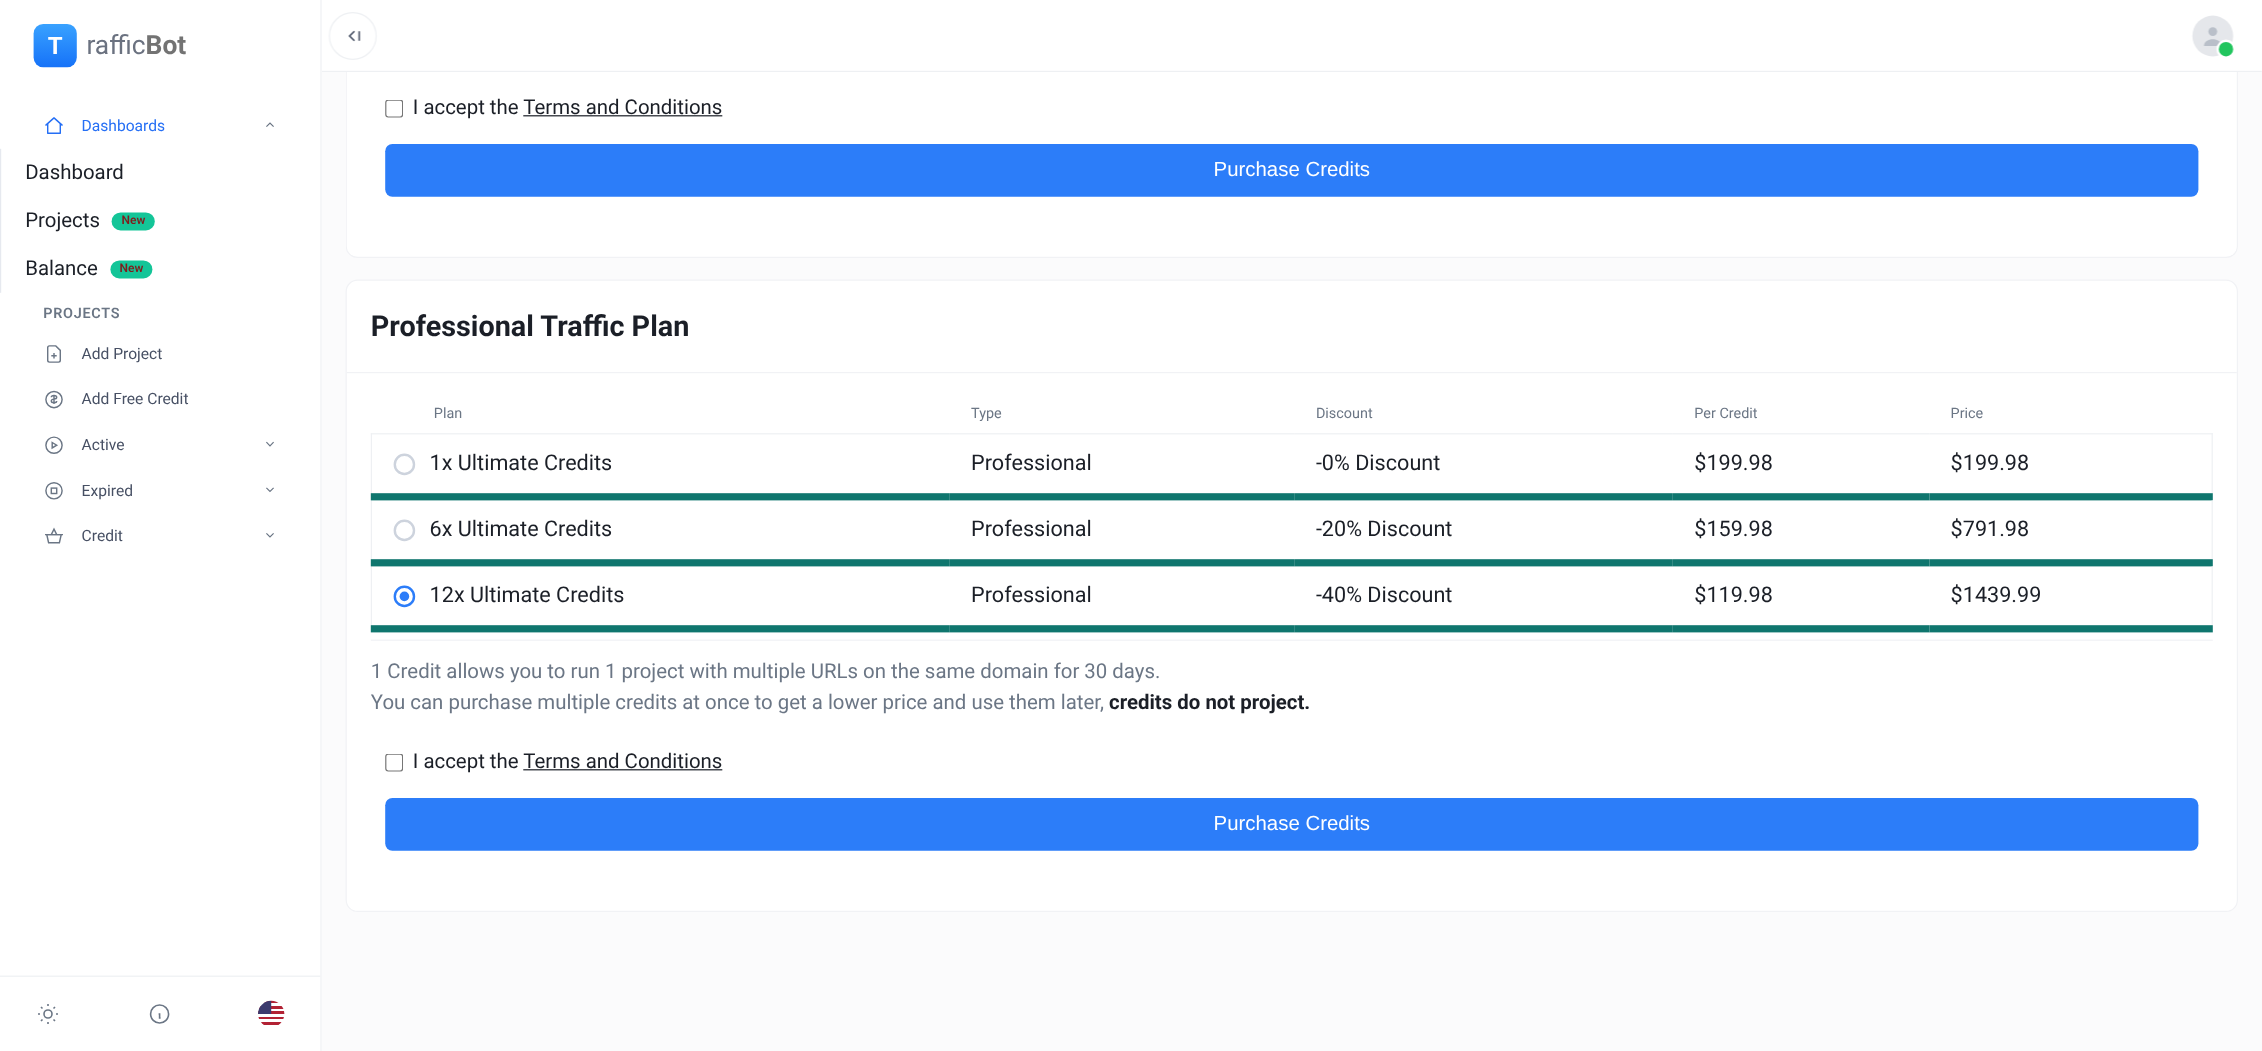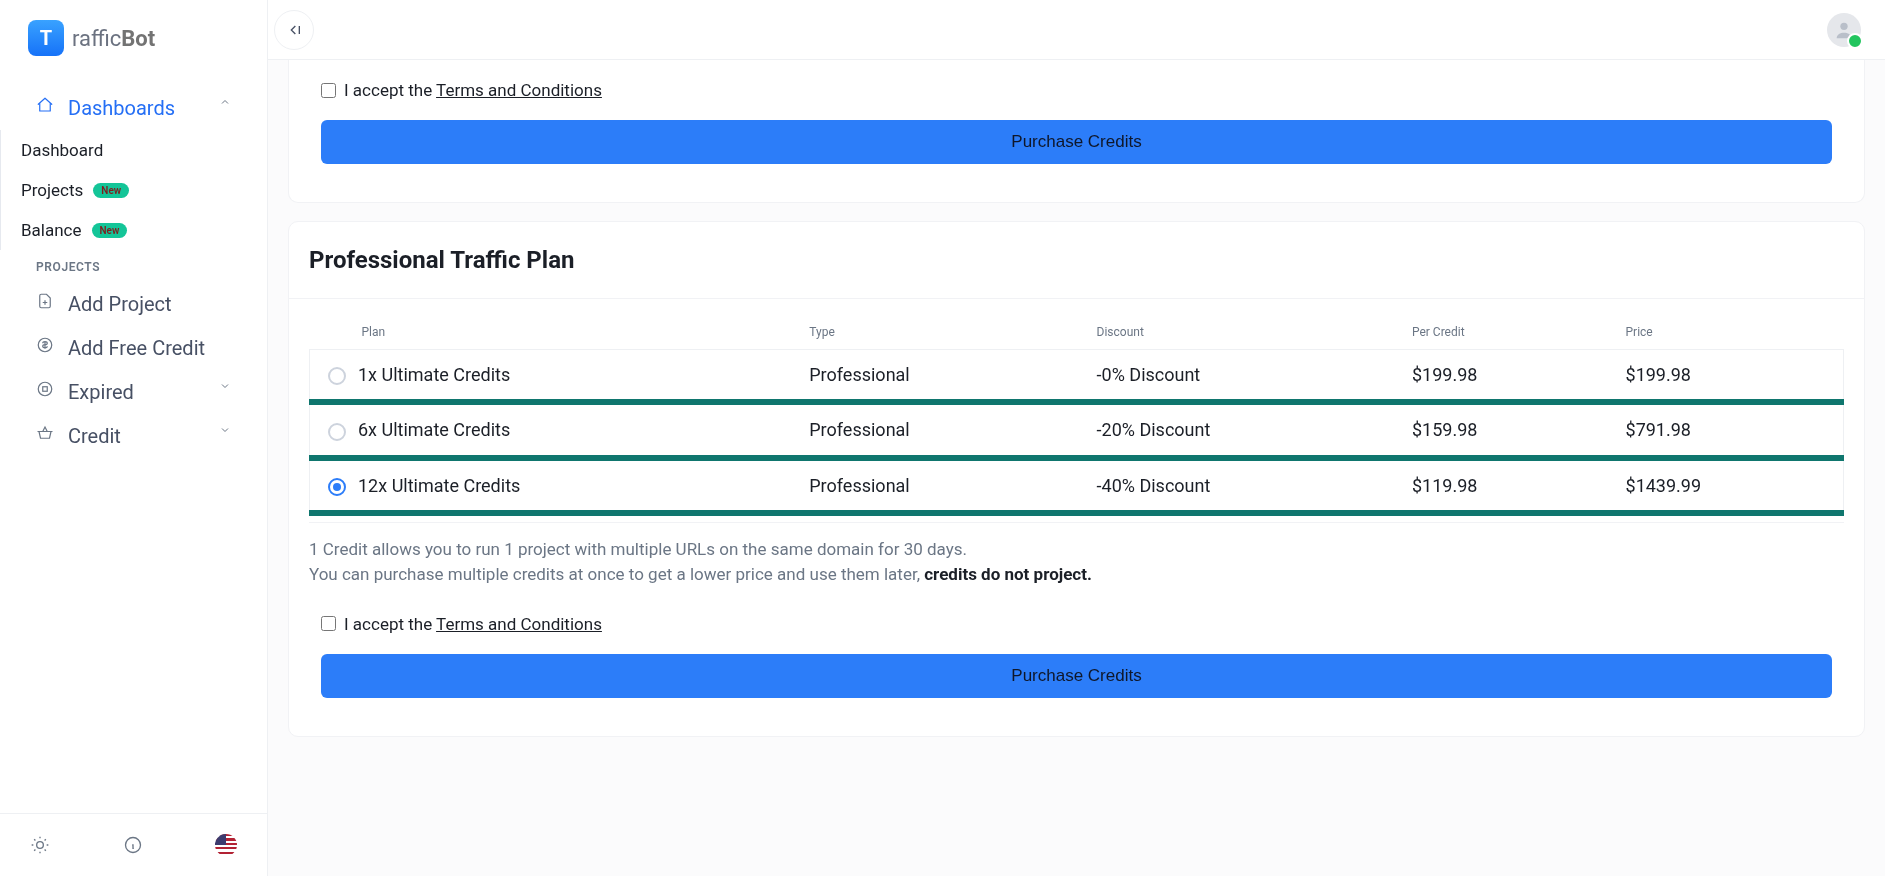--- a/index.html
+++ b/index.html
@@ -5,21 +5,21 @@
 * { margin:0; padding:0; box-sizing:border-box; }
 body { font-family:-apple-system,BlinkMacSystemFont,'Segoe UI',Roboto,Helvetica,Arial,sans-serif; background:#fff; color:#1b1f27; font-size:16px; width:1885px; height:876px; overflow:hidden; position:relative; }
 
 
 .sidebar { position:fixed; left:0; top:0; bottom:0; width:268px; background:#fff; border-right:1px solid #eef0f3; display:flex; flex-direction:column; }
 .logo { display:flex; align-items:center; gap:8px; padding:20px 28px; font-size:22px; font-weight:400; color:#6b7280; }
 .logo-badge { width:36px; height:36px; background:linear-gradient(180deg,#39a2ff 0%,#1672f8 100%); border-radius:8px; color:#fff; font-weight:700; font-size:20px; display:flex; align-items:center; justify-content:center; }
 .logo .bold { font-weight:700; color:#737373; }
 .nav { flex:1; overflow:auto; padding:10px 0; }
 .nav-section-label { padding:10px 36px 8px; font-size:12px; font-weight:600; color:#6b7685; letter-spacing:.6px; }
-.nav-item { display:flex; gap:14px; padding:10px 36px; color:#475064; font-size:20px; cursor:pointer; position:relative; }
+.nav-item { display:flex; align-items:center; gap:14px; padding:10px 36px; color:#475064; font-size:13px; cursor:pointer; position:relative; }
 .nav-item.active { color:#256ff5; }
 .nav-item .chev { margin-left:auto; font-size:12px; color:#6b7685; }
 .nav-icon { width:18px; height:18px; flex:0 0 18px; display:inline-flex; align-items:center; justify-content:center; }
 .nav-icon svg { width:18px; height:18px; stroke:#6b7685; stroke-width:1.6; fill:none; }
 .nav-item.active .nav-icon svg { stroke:#256ff5; }
 .sub-items { border-left:1px solid #e6e9ef; }
 .sub-item { display:flex; align-items:center; gap:10px; padding:10px 20px; color:#1b1f27; font-size:17px; cursor:pointer; }
 .badge-new { background:#14c598; color:#7f1d1d; font-size:10px; font-weight:600; padding:2px 8px; border-radius:9px; }
 .sidebar-footer { border-top:1px solid #eef0f3; padding:20px 30px; display:flex; justify-content:space-between; align-items:center; }
 .sidebar-footer span { color:#6b7685; cursor:pointer; display:inline-flex; }
@@ -37,21 +37,21 @@
 
 .content { position:absolute; left:268px; top:60px; right:0; bottom:0; overflow:auto; background:#fbfbfc; padding:0 20px 40px; }
 .card { background:#fff; border:1px solid #f1f2f5; border-radius:10px; margin-top:18px; }
 .card-partial { border-top:none; border-top-left-radius:0; border-top-right-radius:0; margin-top:0; padding-top:0; }
 .card-section { padding:0 20px 20px; }
 .card-title { font-size:24px; font-weight:700; padding:24px 20px; border-bottom:1px solid #f1f2f5; }
 
 .terms-row { display:flex; align-items:center; gap:8px; padding:20px 12px 20px; font-size:17px; }
 .terms-row input { width:15px; height:15px; }
 .terms-link { text-decoration:underline; color:#1b1f27; cursor:pointer; }
-.btn-primary { width:calc(100% - 24px); margin:0 12px 18px; height:44px; background:#2c7df9; color:#0f172a; border:none; border-radius:6px; font-size:17px; cursor:pointer; }
+.btn-primary { width:calc(100% - 24px); margin:0 12px 30px; height:44px; background:#2c7df9; color:#ffffff; border:none; border-radius:6px; font-size:17px; cursor:pointer; }
 
 .plan-table { width:100%; border-collapse:collapse; margin:20px 0 6px; }
 .plan-table th { text-align:left; font-weight:400; color:#6b7685; font-size:12px; padding:6px 18px 10px; }
 .plan-row td { padding:14px 18px; font-size:18px; color:#1b1f27; border-top:1px solid #eef0f3; border-bottom:6px solid #0f766e; }
 .plan-row.selected td { background:#fff; }
 .plan-row td:first-child { border-left:1px solid #eef0f3; border-top-left-radius:6px; border-bottom-left-radius:6px; }
 .plan-row td:last-child { border-right:1px solid #eef0f3; border-top-right-radius:6px; border-bottom-right-radius:6px; }
 .plan-rows-wrap { border-radius:6px; }
 tbody tr + tr td { border-top:none; }
 .radio { appearance:none; width:18px; height:18px; border:2px solid #cdd3dd; border-radius:50%; margin-right:12px; vertical-align:middle; position:relative; cursor:pointer; }
@@ -115,20 +115,34 @@
       <span>Add Project</span>
     </div>
     <div class="nav-item">
       <span class="nav-icon">
         <svg viewBox="0 0 24 24">
             <circle cx="12" cy="12" r="9"></circle>
             <path d="M12 7v10M9 9.5c0-1 1-2 3-2s3 1 3 2-1 2-3 2-3 1-3 2 1 2 3 2 3-1 3-2"></path>
           </svg>
       </span>
       <span>Add Free Credit</span>
+    </div>
+    <div class="nav-item">
+      <span class="nav-icon">
+        <svg viewBox="0 0 24 24">
+            <circle cx="12" cy="12" r="9"></circle>
+            <path d="M10 9l5 3-5 3z"></path>
+          </svg>
+      </span>
+      <span>Active</span>
+      <span class="chev">
+        <svg viewBox="0 0 24 24" width="12" height="12" fill="none" stroke="currentColor" stroke-width="2">
+            <path d="M6 9l6 6 6-6"></path>
+          </svg>
+      </span>
     </div>
     <div class="nav-item">
       <span class="nav-icon">
         <svg viewBox="0 0 24 24">
             <circle cx="12" cy="12" r="9"></circle>
             <rect x="9" y="9" width="6" height="6"></rect>
           </svg>
       </span>
       <span>Expired</span>
       <span class="chev">

